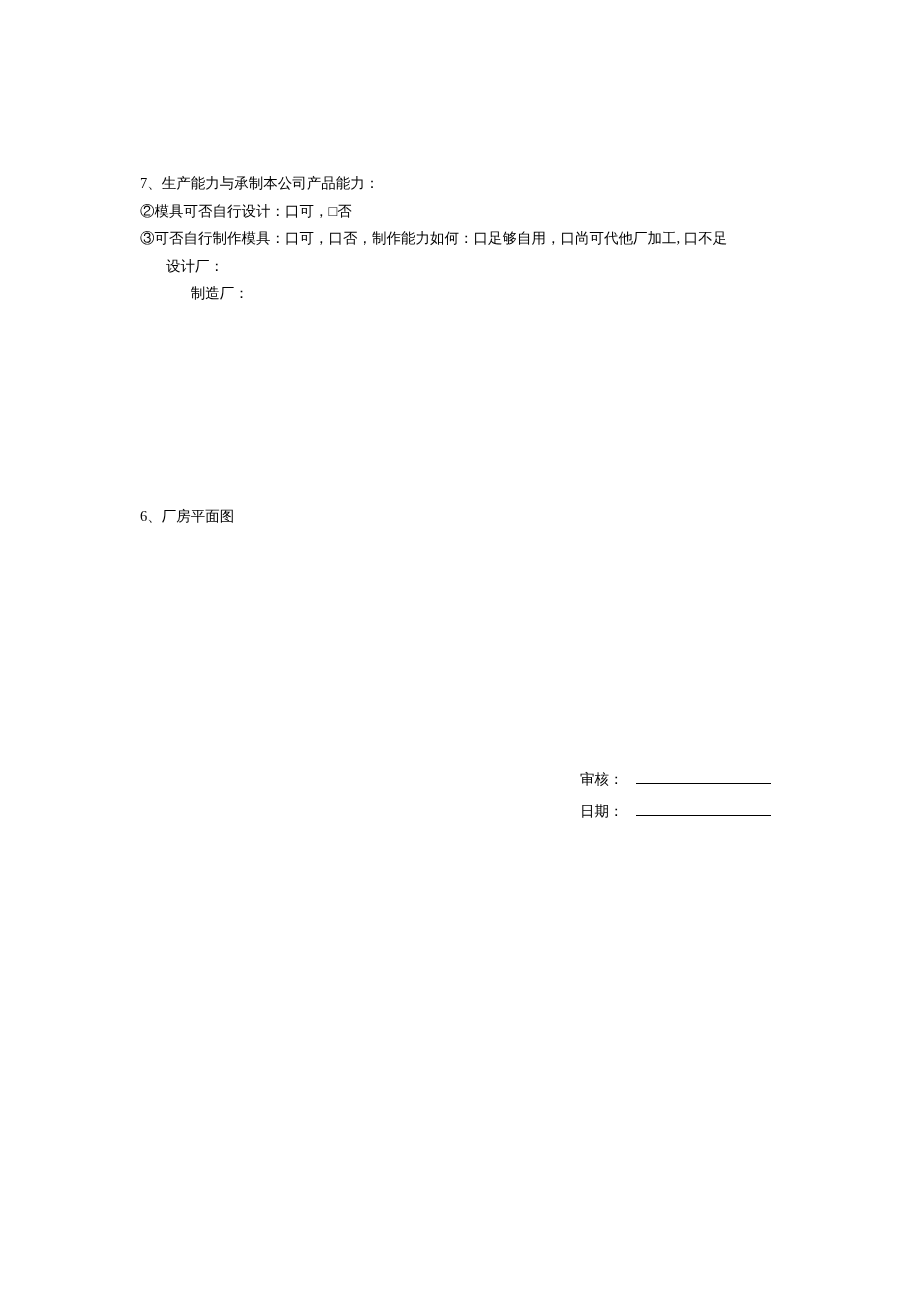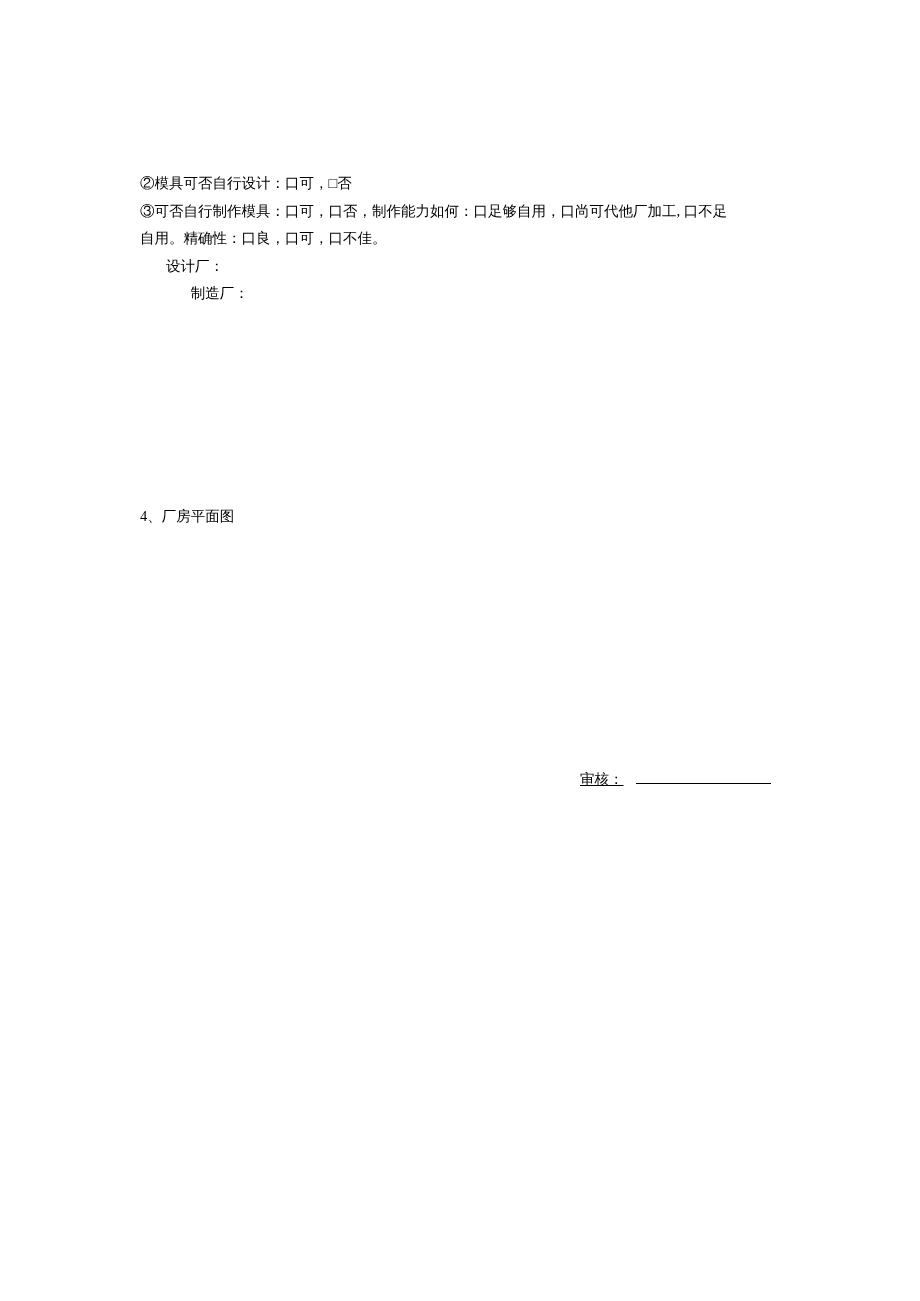--- a/index.html
+++ b/index.html
@@ -29,21 +29,20 @@
     }
     .indent-2 {
       padding-left: 3.5em;
     }
     .gap-large {
       margin-top: 195px;
     }
     .signature-block {
       margin-top: 236px;
       padding-left: 440px;
-      text-decoration: underline;
     }
     .sig-row {
       display: flex;
       align-items: baseline;
       margin-bottom: 4px;
     }
     .sig-label {
       margin-right: 12px;
     }
     .sig-line {
@@ -51,29 +50,33 @@
       width: 135px;
       border-bottom: 1px solid #000;
       height: 1em;
     }
   </style>
 </head>
 <body>
 
 <div class="content">
 
+  <div class="line">7、生产能力与承制本公司产品能力：</div>
   <div class="line">②模具可否自行设计：口可，□否</div>
   <div class="line">③可否自行制作模具：口可，口否，制作能力如何：口足够自用，口尚可代他厂加工, 口不足</div>
-  <div class="line">自用。精确性：口良，口可，口不佳。</div>
   <div class="line indent-1">设计厂：</div>
   <div class="line indent-2">制造厂：</div>
 
 
-  <div class="line gap-large">4、厂房平面图</div>
+  <div class="line gap-large">6、厂房平面图</div>
 
   <div class="signature-block">
     <div class="sig-row">
       <span class="sig-label">审核：</span>
+      <span class="sig-line"></span>
+    </div>
+    <div class="sig-row">
+      <span class="sig-label">日期：</span>
       <span class="sig-line"></span>
     </div>
   </div>
 
 </div>
 
 </body></html>

